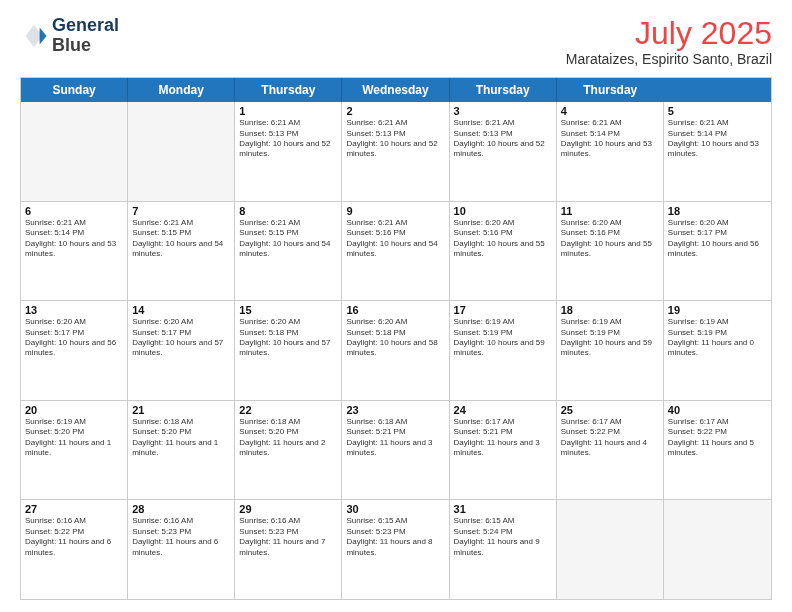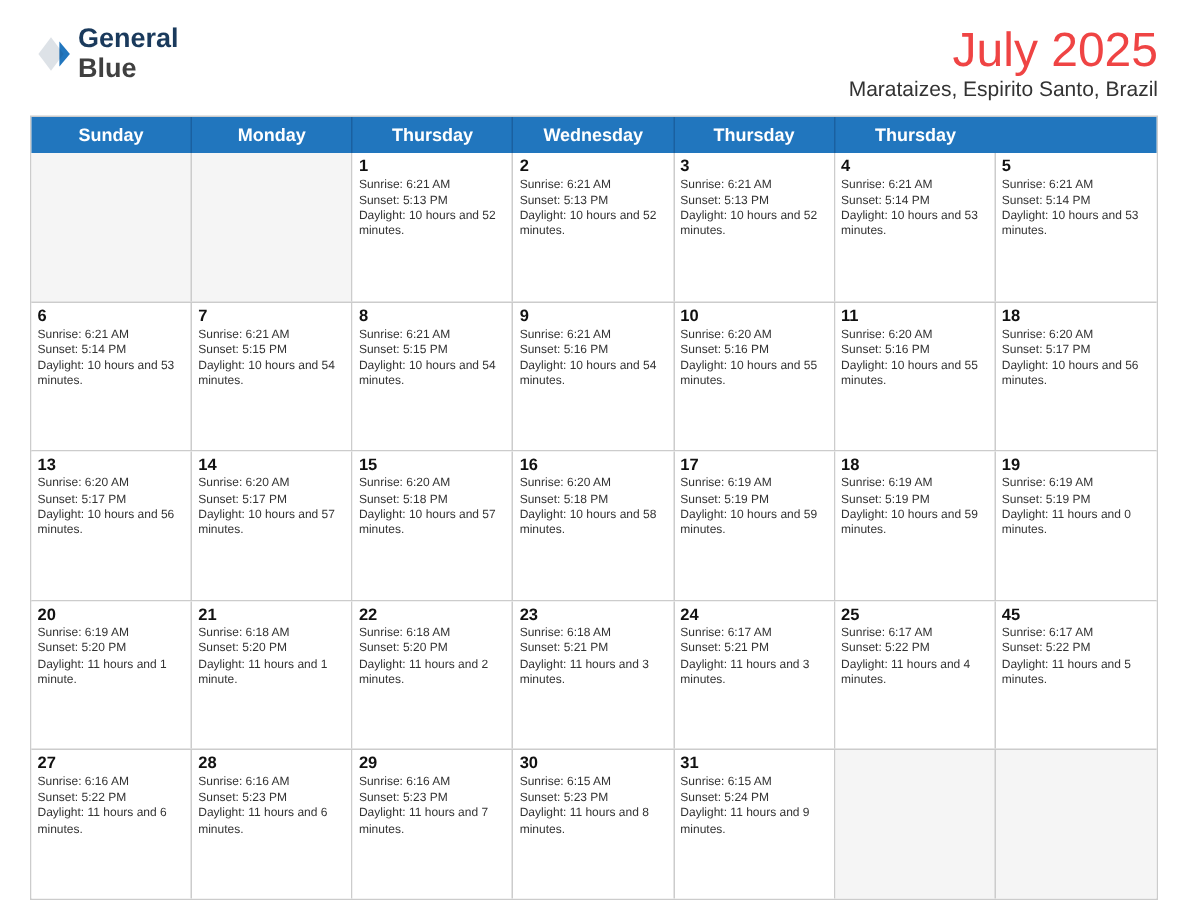--- a/index.html
+++ b/index.html
@@ -293,21 +293,21 @@
 Sunset: 5:21 PM
 Daylight: 11 hours and 3 minutes.</div>
           </div>
           <div class="cal-cell">
             <span class="day-num">25</span>
             <div class="cell-text" style="white-space: pre-line;">Sunrise: 6:17 AM
 Sunset: 5:22 PM
 Daylight: 11 hours and 4 minutes.</div>
           </div>
           <div class="cal-cell">
-            <span class="day-num">45</span>
+            <span class="day-num">40</span>
             <div class="cell-text" style="white-space: pre-line;">Sunrise: 6:17 AM
 Sunset: 5:22 PM
 Daylight: 11 hours and 5 minutes.</div>
           </div>
         </div>
         <div class="cal-row">
           <div class="cal-cell">
             <span class="day-num">27</span>
             <div class="cell-text" style="white-space: pre-line;">Sunrise: 6:16 AM
 Sunset: 5:22 PM

